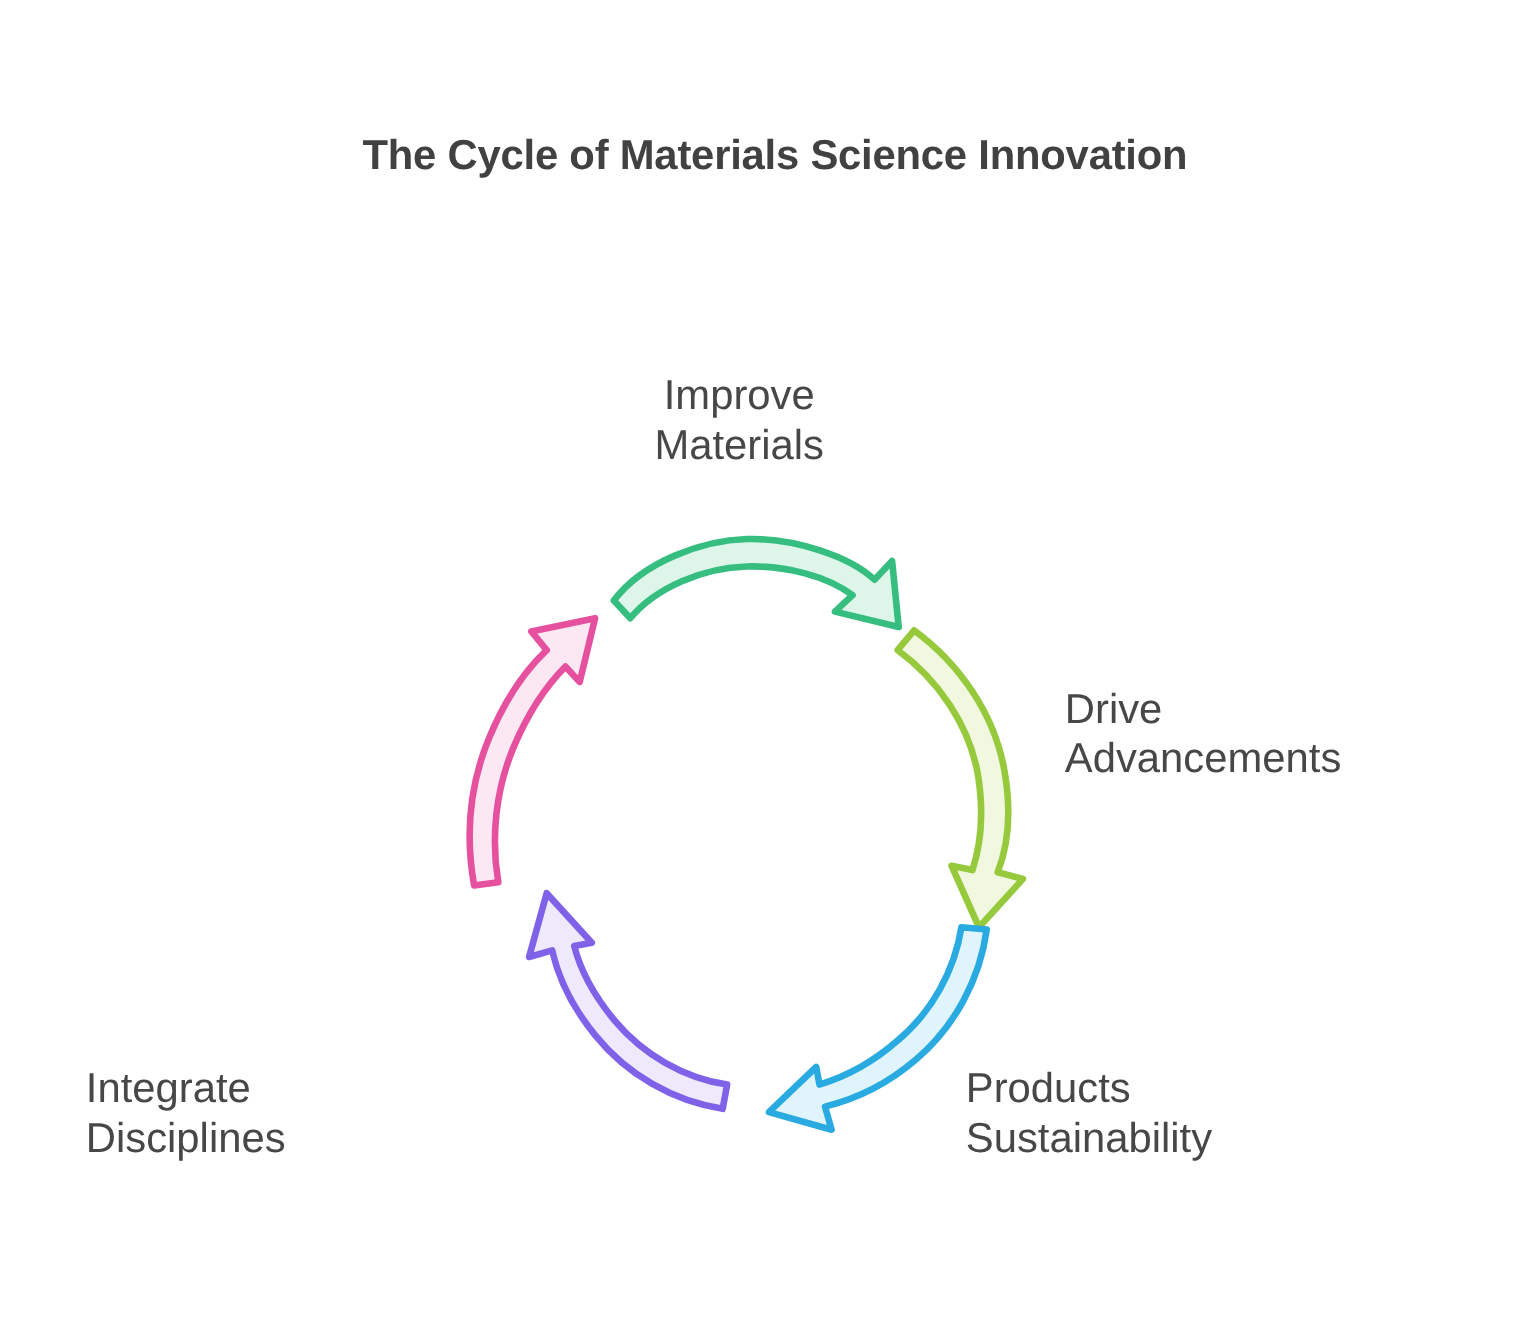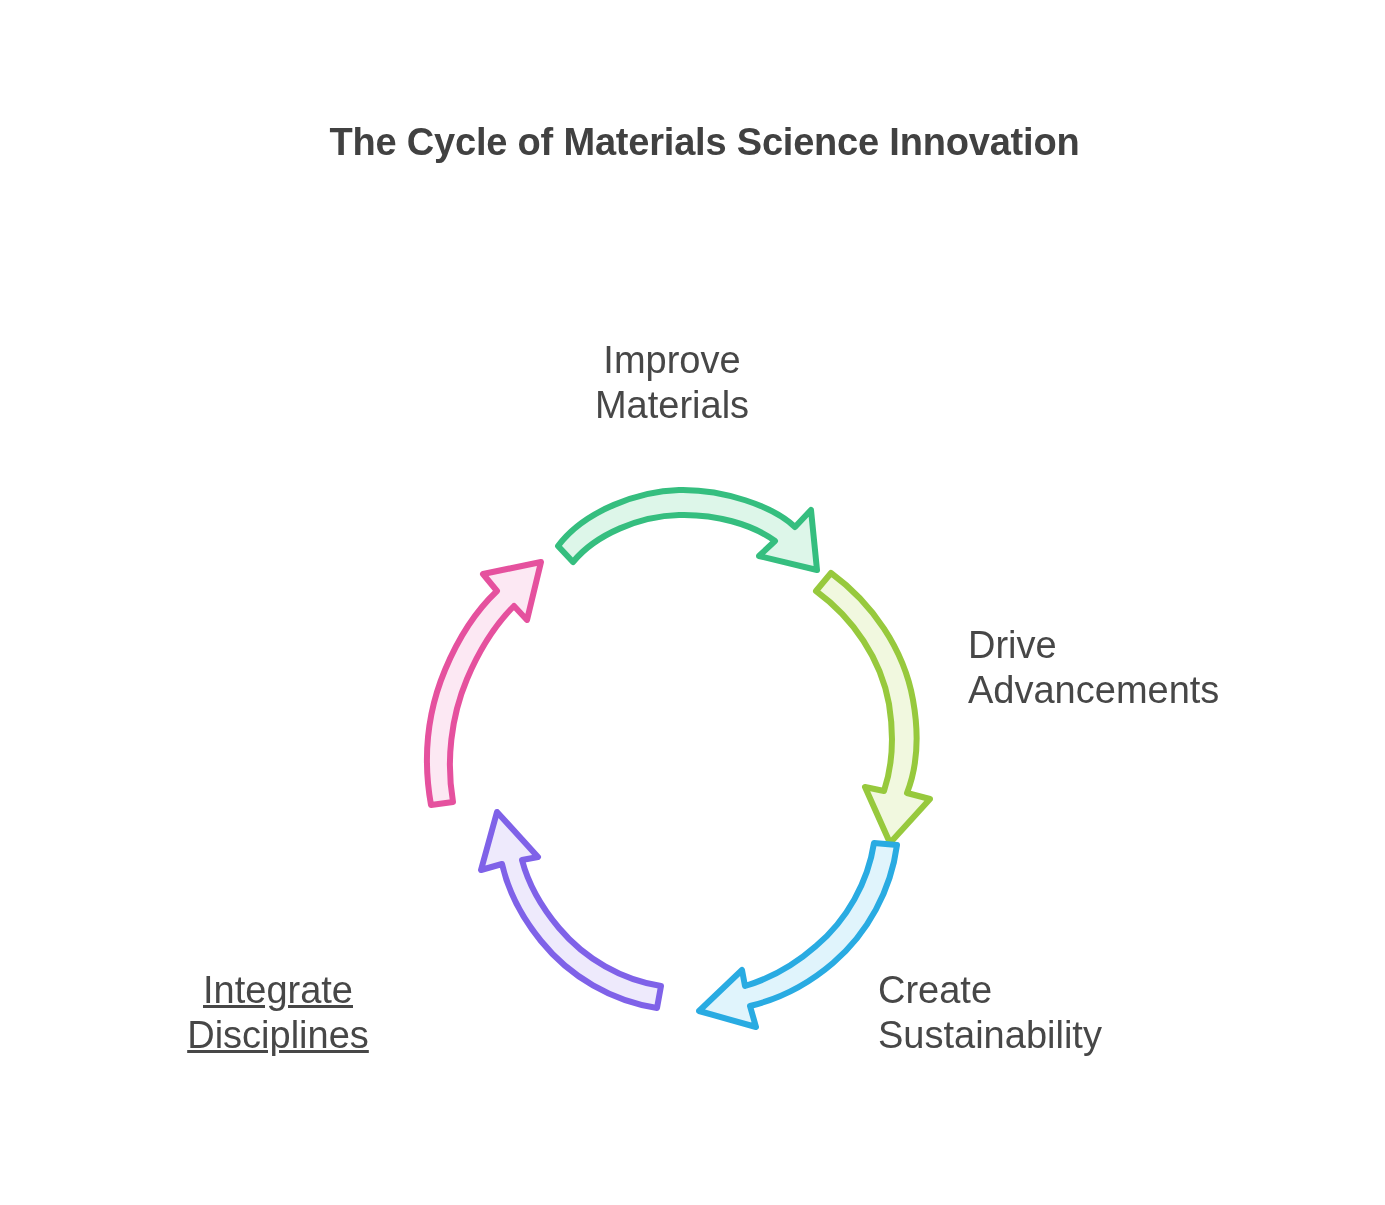--- a/index.html
+++ b/index.html
@@ -70,22 +70,21 @@
     left: 878px;
     top: 968px;
     width: 420px;
     text-align: left;
   }
 
   #label-integrate-disciplines {
     left: 78px;
     top: 968px;
     width: 400px;
-    text-align: center;
-    text-decoration: underline;
+    text-align: left;
   }
 
   #label-create-revolutionary-products {
     left: 10px;
     top: 593px;
     width: 375px;
     text-align: right;
   }
 </style>
 </head>
@@ -163,20 +162,20 @@
     </g>
 
   </svg>
 
   <div class="node-label" id="label-drive-advancements">Drive
 Advancements</div>
 
   <div class="node-label" id="label-improve-materials">Improve
 Materials</div>
 
-  <div class="node-label" id="label-address-sustainability">Create
+  <div class="node-label" id="label-address-sustainability">Products
 Sustainability</div>
 
   <div class="node-label" id="label-integrate-disciplines">Integrate
 Disciplines</div>
 
 
 </div>
 
 </body></html>

